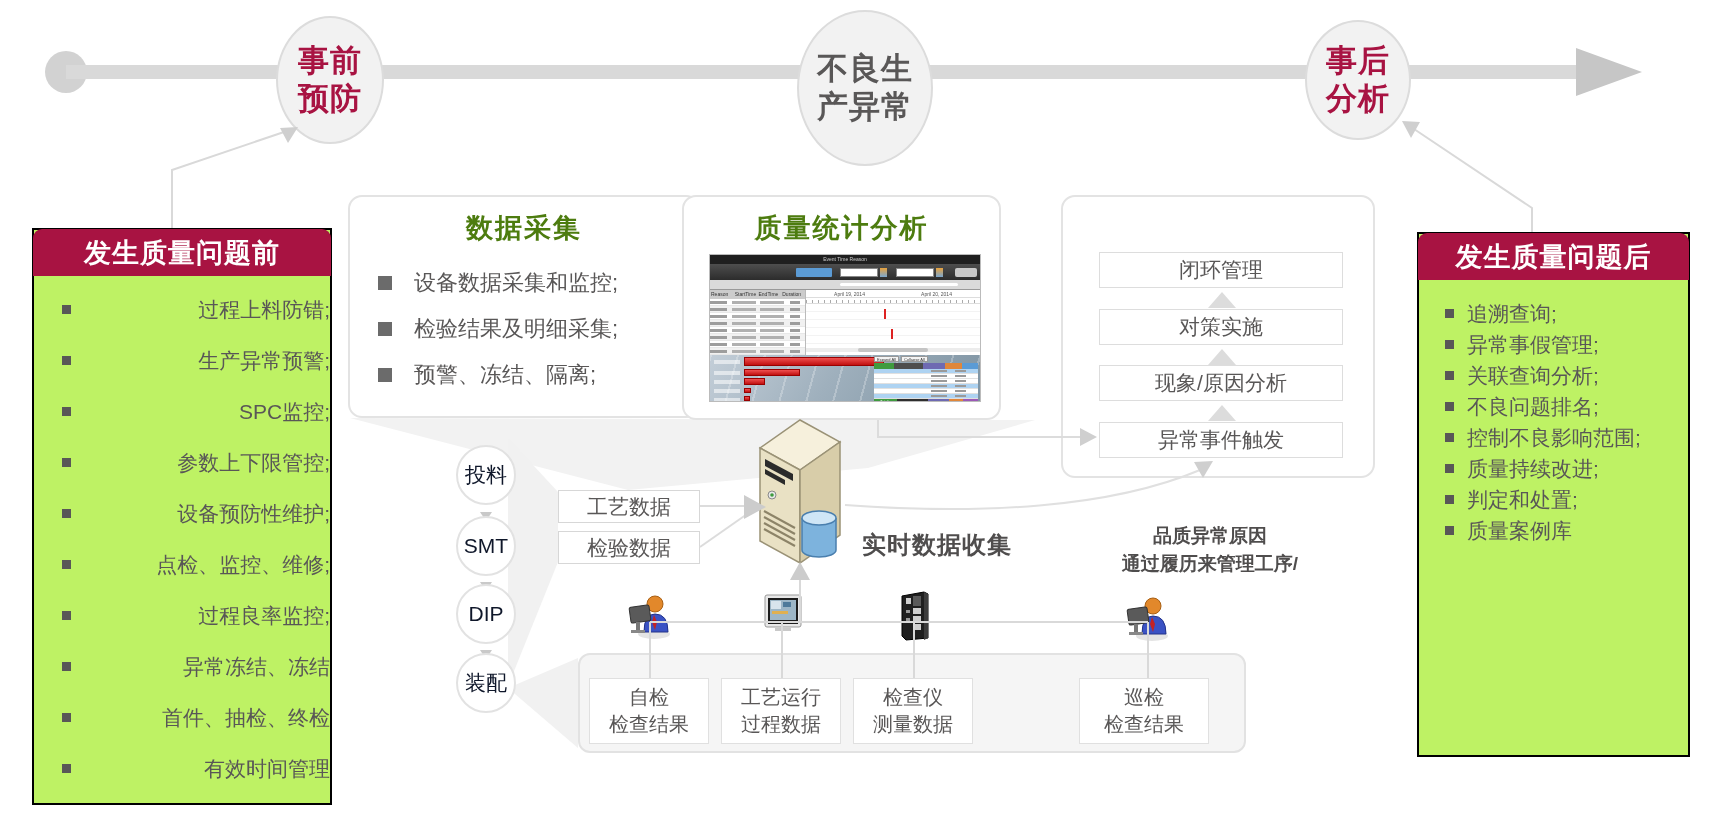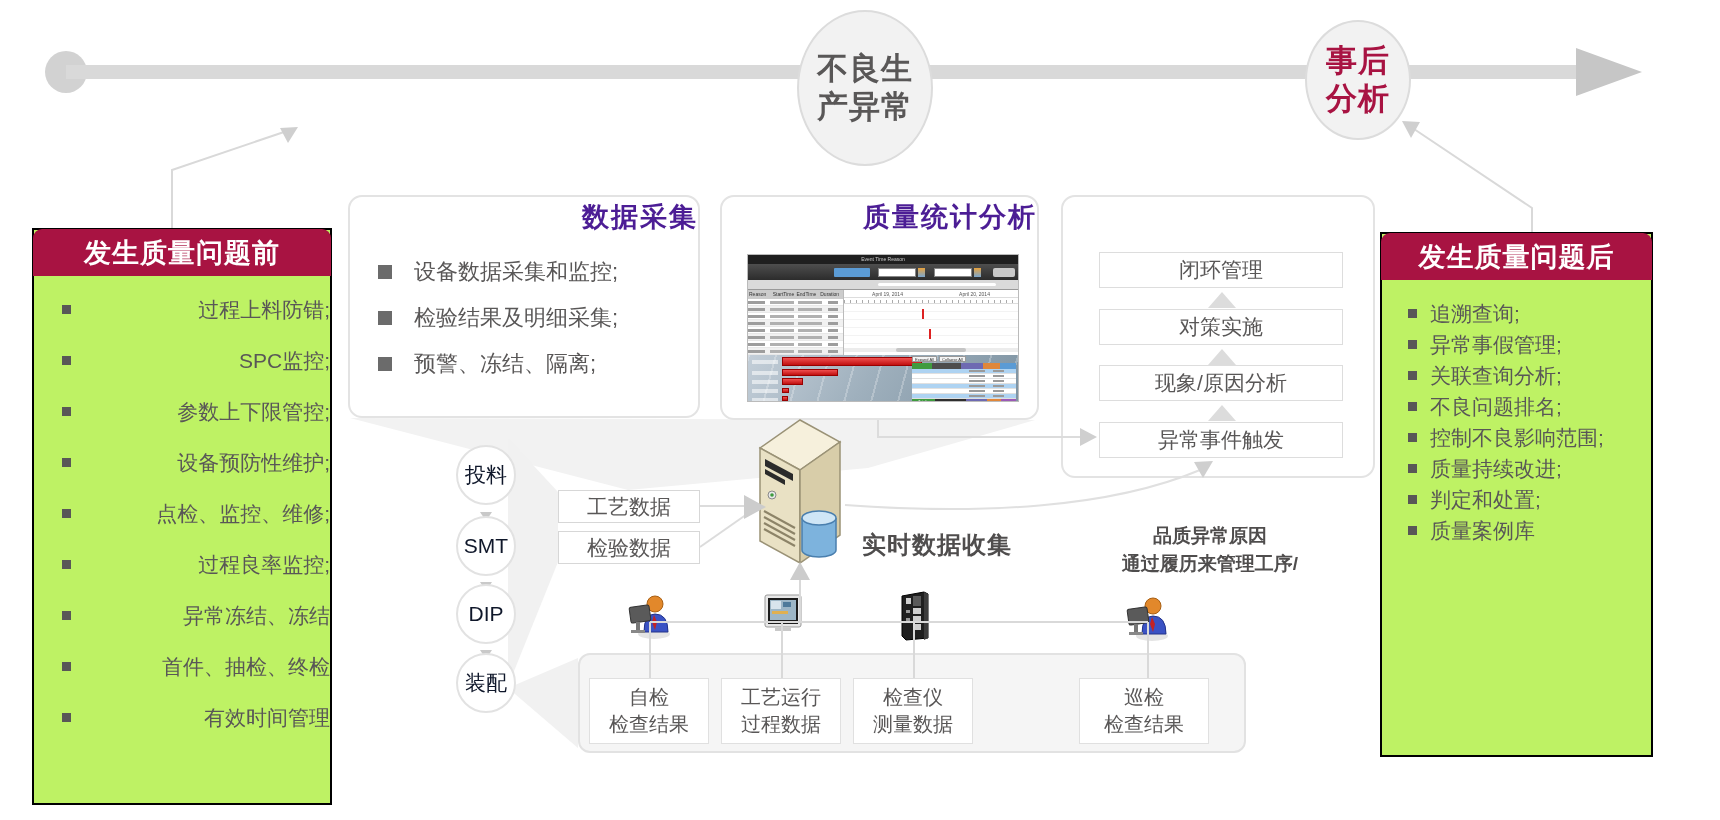--- a/index.html
+++ b/index.html
@@ -22,21 +22,21 @@
   .panel { position:absolute; background:#bef264; border:2px solid #000000; border-radius:0; z-index:1; }
   .panel-header { height:47px; background:#a81342; border-radius:9px 9px 0 0; margin:-1px -1px 0 -1px;
                   display:flex; align-items:center; justify-content:center;
                   color:#fff; font-size:27px; font-weight:bold; letter-spacing:1px; }
   .bullet-list { display:flex; flex-direction:column; }
   .bullet-item { position:relative; color:#595757; font-size:21px; line-height:27px; padding-left:24px; }
   .bullet-item::before { content:""; position:absolute; left:2px; top:9px; width:9px; height:9px; background:#595757; }
 
   
   .mid-panel { position:absolute; background:#fff; border:2px solid #e3e3e3; border-radius:14px; z-index:1; }
-  .mid-title { text-align:right; color:#4c1d95; font-size:27px; font-weight:bold; letter-spacing:2px; margin-top:2px; }
+  .mid-title { text-align:center; color:#4d7c0f; font-size:27px; font-weight:bold; letter-spacing:2px; margin-top:13px; }
   .sq-list { margin:24px 0 0 28px; display:flex; flex-direction:column; gap:21px; }
   .sq-item { position:relative; color:#595757; font-size:22px; line-height:25px; padding-left:36px; }
   .sq-item::before { content:""; position:absolute; left:0; top:6px; width:14px; height:14px; background:#6b6b6b; }
 
   .step-box { position:absolute; left:36px; width:244px; height:36px; background:#fff; border:1px solid #ddd;
               display:flex; align-items:center; justify-content:center; color:#595757; font-size:21px; }
   .up-tri { position:absolute; left:145px; width:0; height:0; border-left:14px solid transparent;
             border-right:14px solid transparent; border-bottom:16px solid #dcdcdc; }
 
   
@@ -118,45 +118,50 @@
 
     <polygon points="350,418 1035,420 868,468 628,490" fill="#f2f2f2"></polygon>
     <polygon points="508,438 558,492 558,562 508,686" fill="#f1f1f1"></polygon>
     <polygon points="508,688 578,658 578,748" fill="#f1f1f1"></polygon>
 
     <circle cx="66" cy="72" r="21" fill="#d2d2d2"></circle>
     <rect x="66" y="65" width="1510" height="14" fill="#d9d9d9"></rect>
     <polygon points="1576,48 1642,72 1576,96" fill="#c6c6c6"></polygon>
   </svg>
 
+  <div class="tl-circle tl-red" style="left:276px; top:16px; width:108px; height:128px;">
+    <div class="l">事前</div>
+    <div class="l">预防</div>
+  </div>
   <div class="tl-circle tl-gray" style="left:797px; top:10px; width:136px; height:156px;">
     <div class="l">不良生</div>
     <div class="l">产异常</div>
   </div>
   <div class="tl-circle tl-red" style="left:1305px; top:20px; width:106px; height:120px;">
     <div class="l">事后</div>
     <div class="l">分析</div>
   </div>
 
   <div class="panel" style="left:32px; top:228px; width:300px; height:577px;">
     <div class="panel-header">发生质量问题前</div>
     <div class="bullet-list" style="margin:20px 0 0 26px; gap:24px;text-align:right;">
       <div class="bullet-item">过程上料防错;</div>
+      <div class="bullet-item">生产异常预警;</div>
       <div class="bullet-item">SPC监控;</div>
       <div class="bullet-item">参数上下限管控;</div>
       <div class="bullet-item">设备预防性维护;</div>
       <div class="bullet-item">点检、监控、维修;</div>
       <div class="bullet-item">过程良率监控;</div>
       <div class="bullet-item">异常冻结、冻结</div>
       <div class="bullet-item">首件、抽检、终检</div>
       <div class="bullet-item">有效时间管理</div>
     </div>
   </div>
 
-  <div class="panel" style="left:1380px; top:232px; width:273px; height:525px;">
+  <div class="panel" style="left:1417px; top:232px; width:273px; height:525px;">
     <div class="panel-header">发生质量问题后</div>
     <div class="bullet-list" style="margin:20px 0 0 24px; gap:4px; width:225px;">
       <div class="bullet-item">追溯查询;</div>
       <div class="bullet-item">异常事假管理;</div>
       <div class="bullet-item">关联查询分析;</div>
       <div class="bullet-item">不良问题排名;</div>
       <div class="bullet-item">控制不良影响范围;</div>
       <div class="bullet-item">质量持续改进;</div>
       <div class="bullet-item">判定和处置;</div>
       <div class="bullet-item">质量案例库</div>
@@ -165,21 +170,21 @@
 
   <div class="mid-panel" style="left:348px; top:195px; width:352px; height:223px;">
     <div class="mid-title">数据采集</div>
     <div class="sq-list">
       <div class="sq-item">设备数据采集和监控;</div>
       <div class="sq-item">检验结果及明细采集;</div>
       <div class="sq-item">预警、冻结、隔离;</div>
     </div>
   </div>
 
-  <div class="mid-panel" style="left:720px; top:195px; width:319px; height:225px;">
+  <div class="mid-panel" style="left:682px; top:195px; width:319px; height:225px;">
     <div class="mid-title">质量统计分析</div>
     <div class="dash">
       <div class="titlebar">Event Time Reason</div>
       <div class="toolbar">
         <div class="tb-sel" style="left:86px;"></div>
         <div class="tb-in" style="left:130px;"></div>
         <div class="tb-ic" style="left:170px;"></div>
         <div class="tb-in" style="left:186px;"></div>
         <div class="tb-ic" style="left:226px;"></div>
         <div class="tb-btn"></div>

